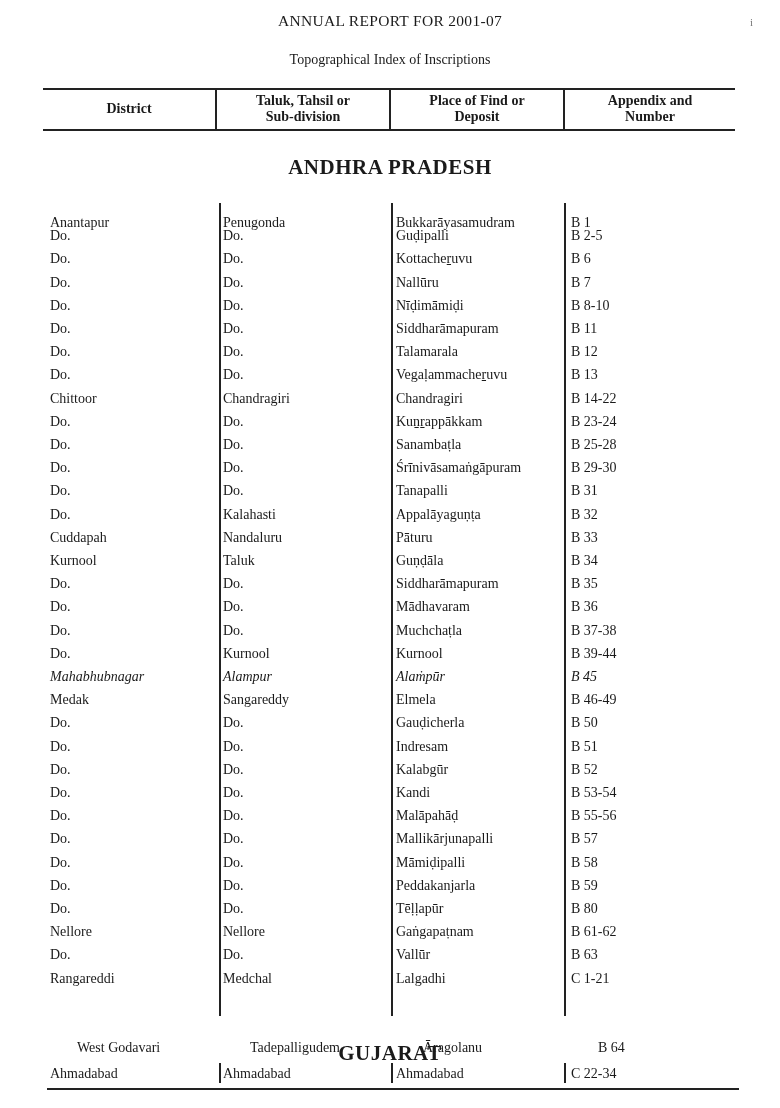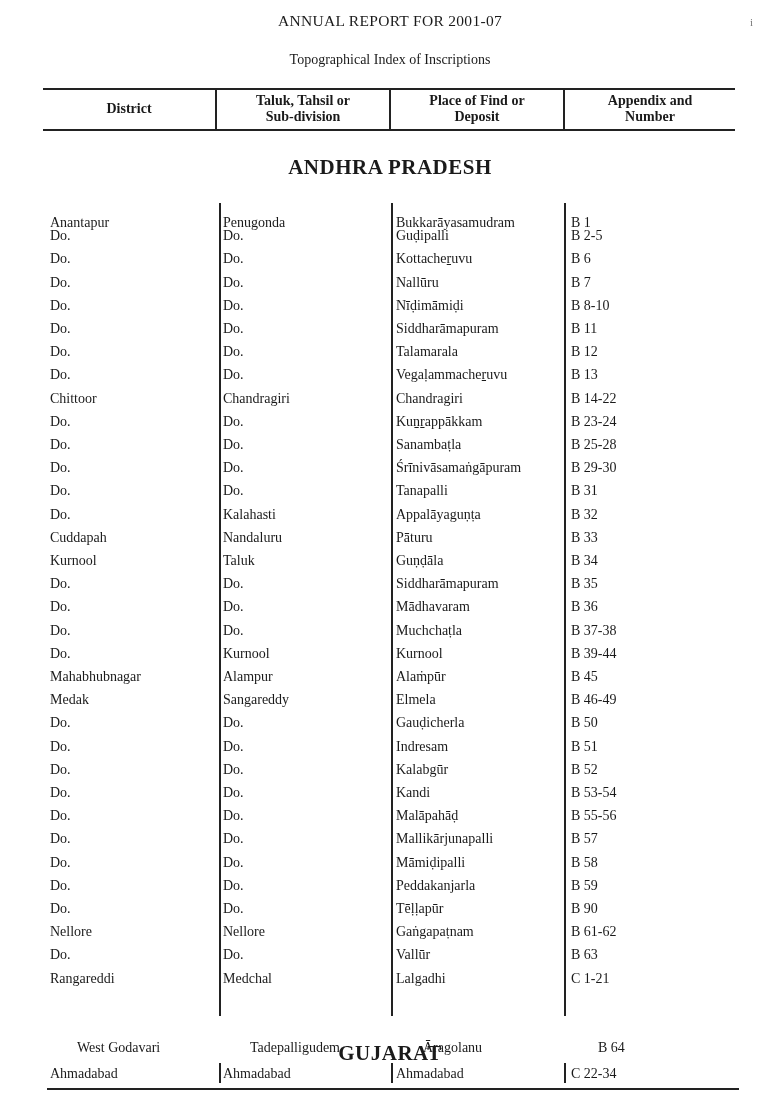--- a/index.html
+++ b/index.html
@@ -194,21 +194,21 @@
       <span class="c2">Do.</span>
       <span class="c3">Muchchaṭla</span>
       <span class="c4">B 37-38</span>
     </div>
     <div class="row" style="top: 440.8px;">
       <span class="c1">Do.</span>
       <span class="c2">Kurnool</span>
       <span class="c3">Kurnool</span>
       <span class="c4">B 39-44</span>
     </div>
-    <div class="row" style="top: 464px;">
+    <div class="row" style="top: 464px; font-style: italic;">
       <span class="c1">Mahabhubnagar</span>
       <span class="c2">Alampur</span>
       <span class="c3">Alaṁpūr</span>
       <span class="c4">B 45</span>
     </div>
     <div class="row" style="top: 487.2px;">
       <span class="c1">Medak</span>
       <span class="c2">Sangareddy</span>
       <span class="c3">Elmela</span>
       <span class="c4">B 46-49</span>
@@ -258,21 +258,21 @@
     <div class="row" style="top: 672.8px;">
       <span class="c1">Do.</span>
       <span class="c2">Do.</span>
       <span class="c3">Peddakanjarla</span>
       <span class="c4">B 59</span>
     </div>
     <div class="row" style="top: 696px;">
       <span class="c1">Do.</span>
       <span class="c2">Do.</span>
       <span class="c3">Tēḷḷapūr</span>
-      <span class="c4">B 90</span>
+      <span class="c4">B 80</span>
     </div>
     <div class="row" style="top: 719.2px; padding-left: 46px;">
       <span class="c1">Nellore</span>
       <span class="c2">Nellore</span>
       <span class="c3">Gaṅgapaṭnam</span>
       <span class="c4">B 61-62</span>
     </div>
     <div class="row" style="top: 742.4px;">
       <span class="c1">Do.</span>
       <span class="c2">Do.</span>

